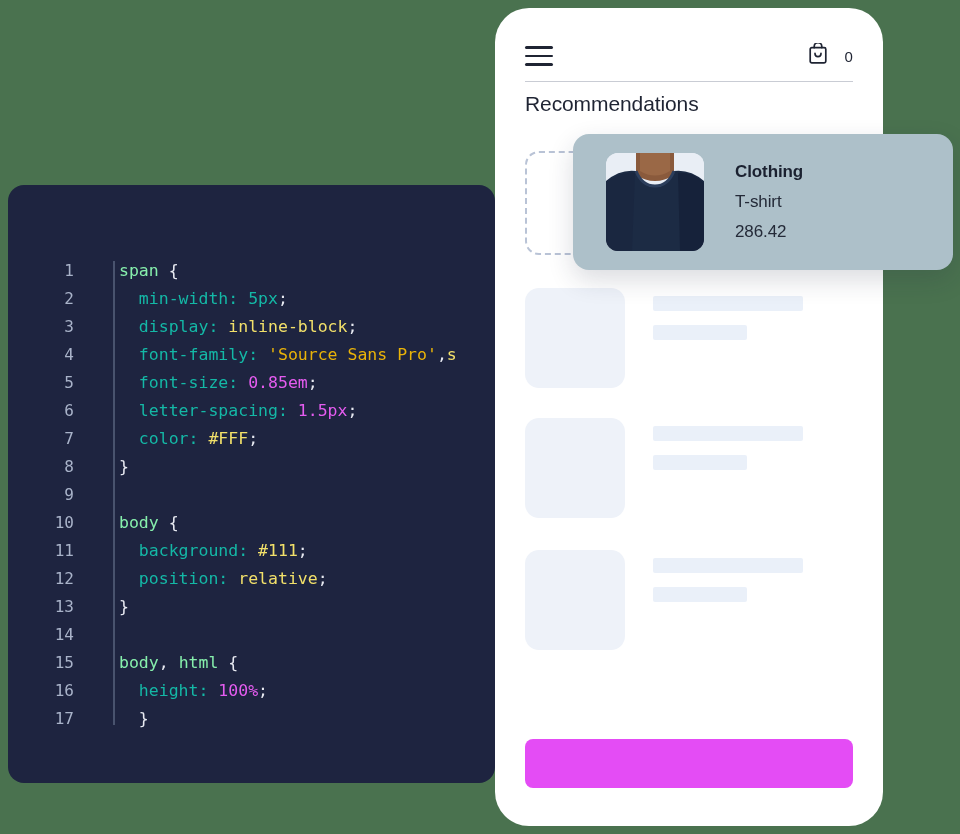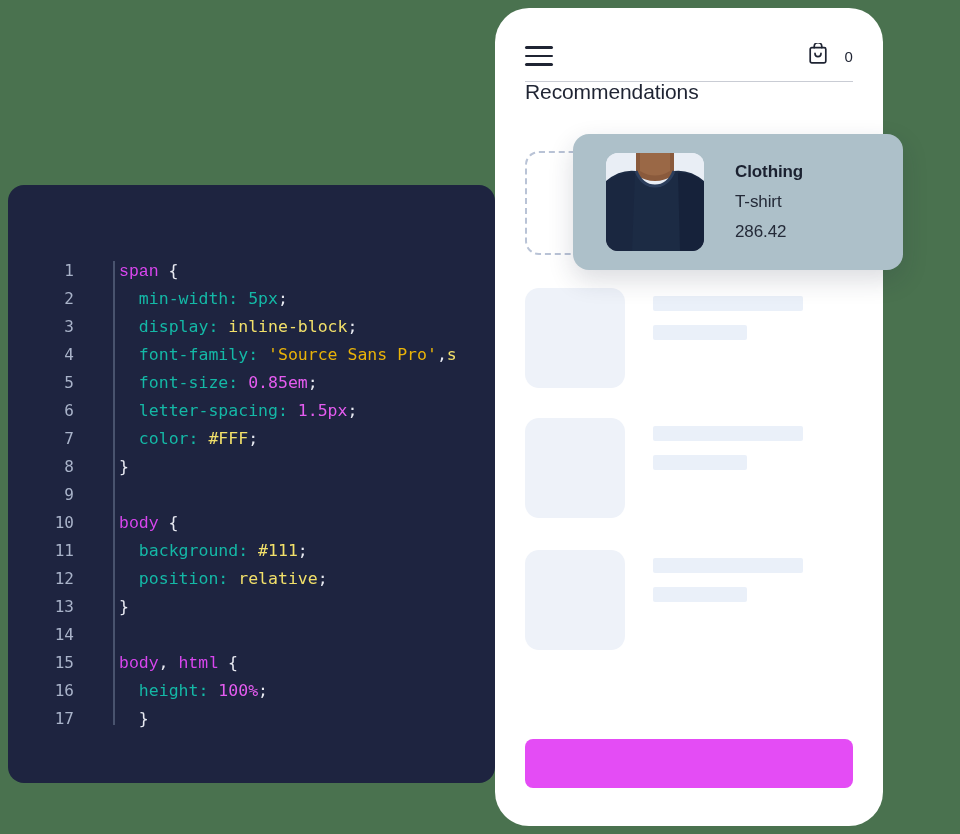--- a/index.html
+++ b/index.html
@@ -65,21 +65,21 @@
     height: 464px;
     background: #49536e;
   }
 
   .code-text {
     padding-left: 33px;
     flex: 1 1 auto;
   }
 
   .tok-plain  { color: #14b8a6; }
-  .tok-sel    { color: #d946ef; font-family: Liberation Mono, monospace; }
+  .tok-sel    { color: #86efac; }
   .tok-val    { color: #f2e06a; text-align: right; }
   .tok-str    { color: #eab308; }
   .tok-num    { color: #e55cf0; margin-top: 13px; }
   .tok-punct  { color: #e8eaf2; }
 
   
   .phone {
     position: absolute;
     left: 495px;
     top: 8px;
@@ -142,21 +142,21 @@
     left: 30px;
     top: 73px;
     width: 328px;
     height: 1px;
     background: #c9ccd4;
   }
 
   .section-title {
     position: absolute;
     left: 30px;
-    top: 72px;
+    top: 84px;
     font-size: 21px;
     color: #1f2433;
     letter-spacing: -0.1px;
     font-weight: 400;
   }
 
   
   .drop-placeholder {
     position: absolute;
     left: 30px;
@@ -217,21 +217,21 @@
     border: none;
     border-radius: 8px;
     cursor: pointer;
   }
 
   
   .drag-card {
     position: absolute;
     left: 573px;
     top: 134px;
-    width: 330px;
+    width: 380px;
     height: 136px;
     background: #adc0c9;
     border-radius: 16px;
     z-index: 5;
     display: flex;
     align-items: center;
     padding-left: 33px;
     cursor: grabbing;
     box-shadow: 0 10px 26px rgba(30,40,60,0.16);
   }

